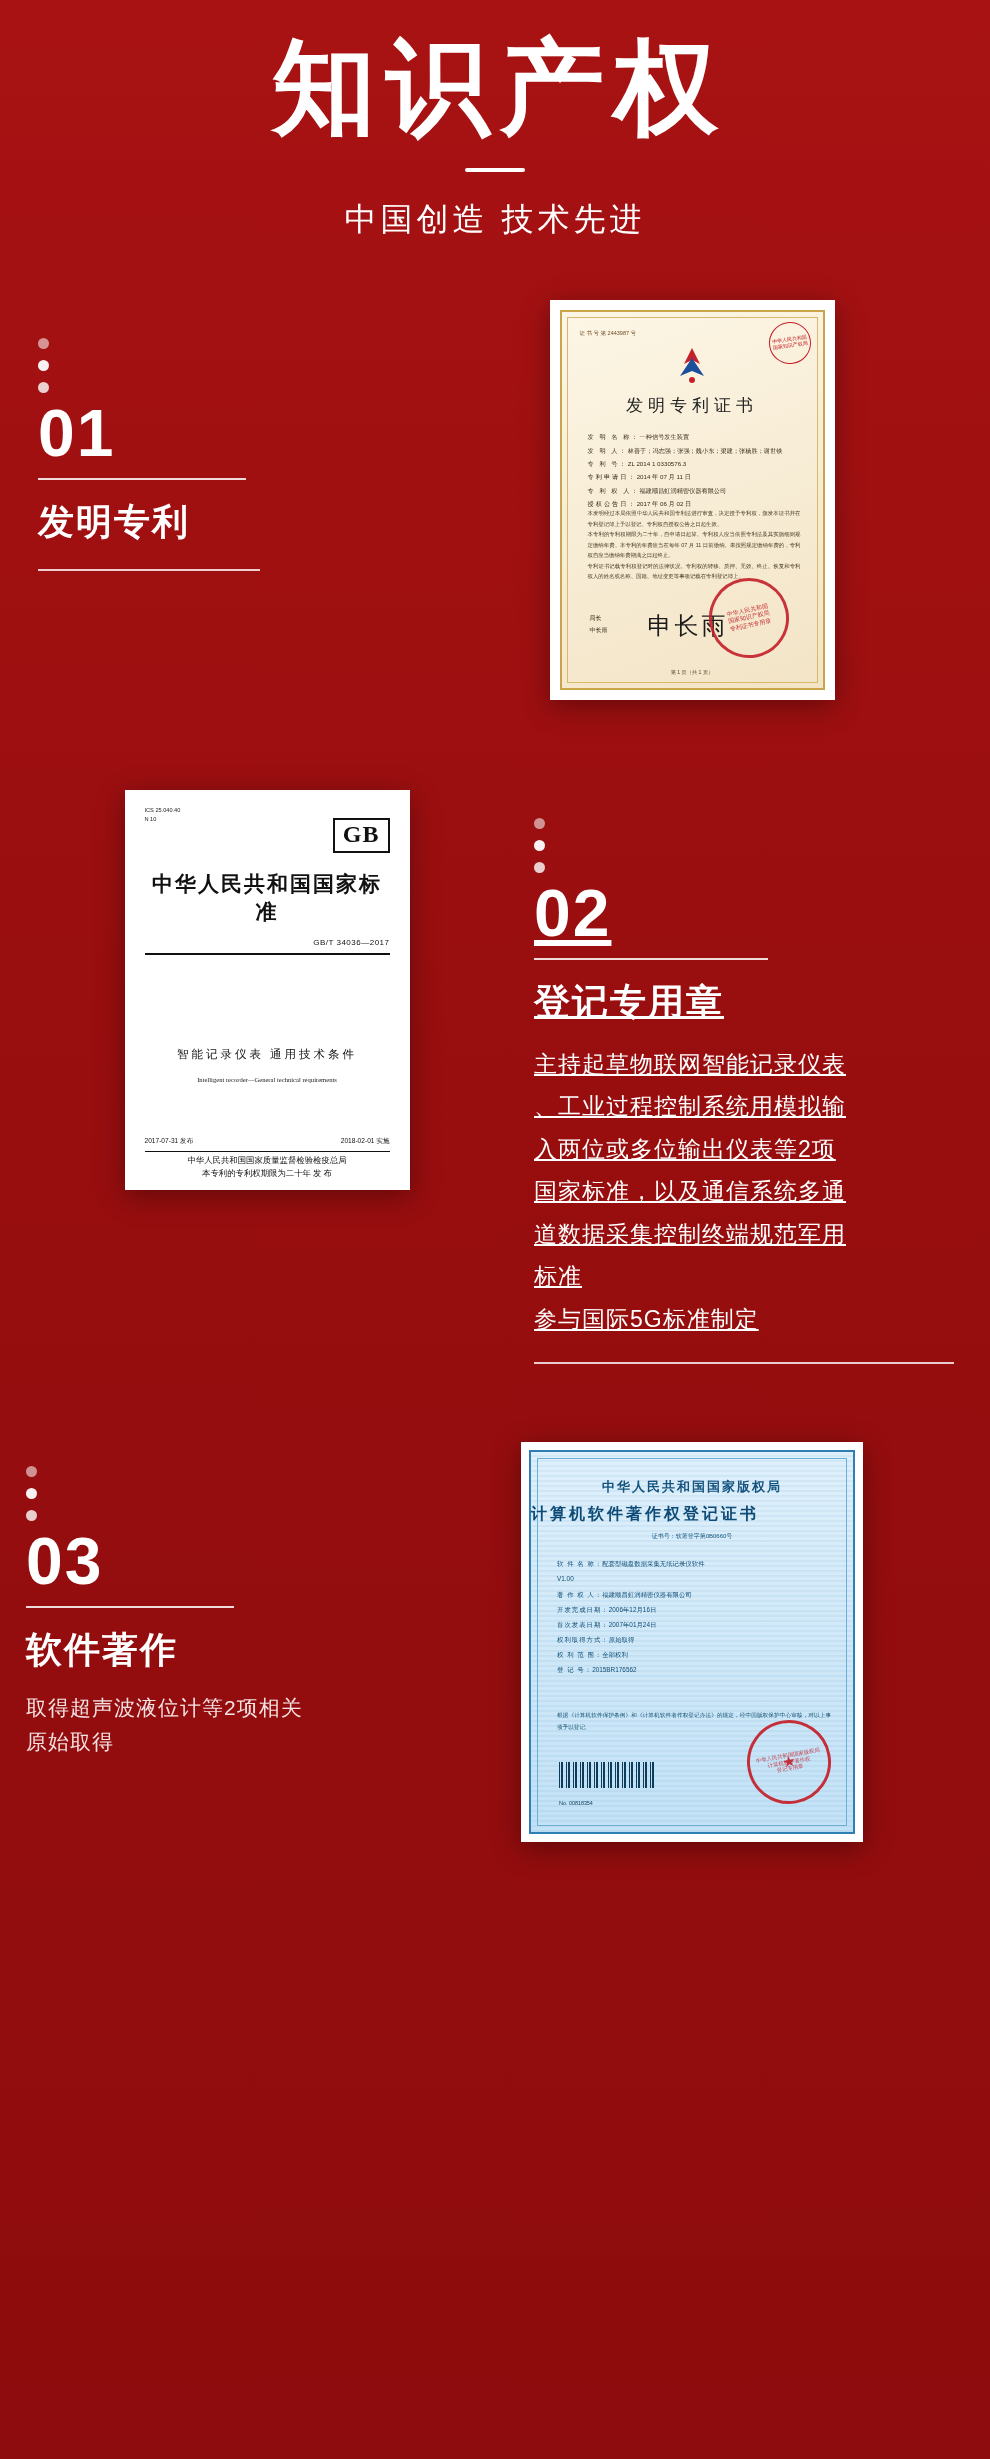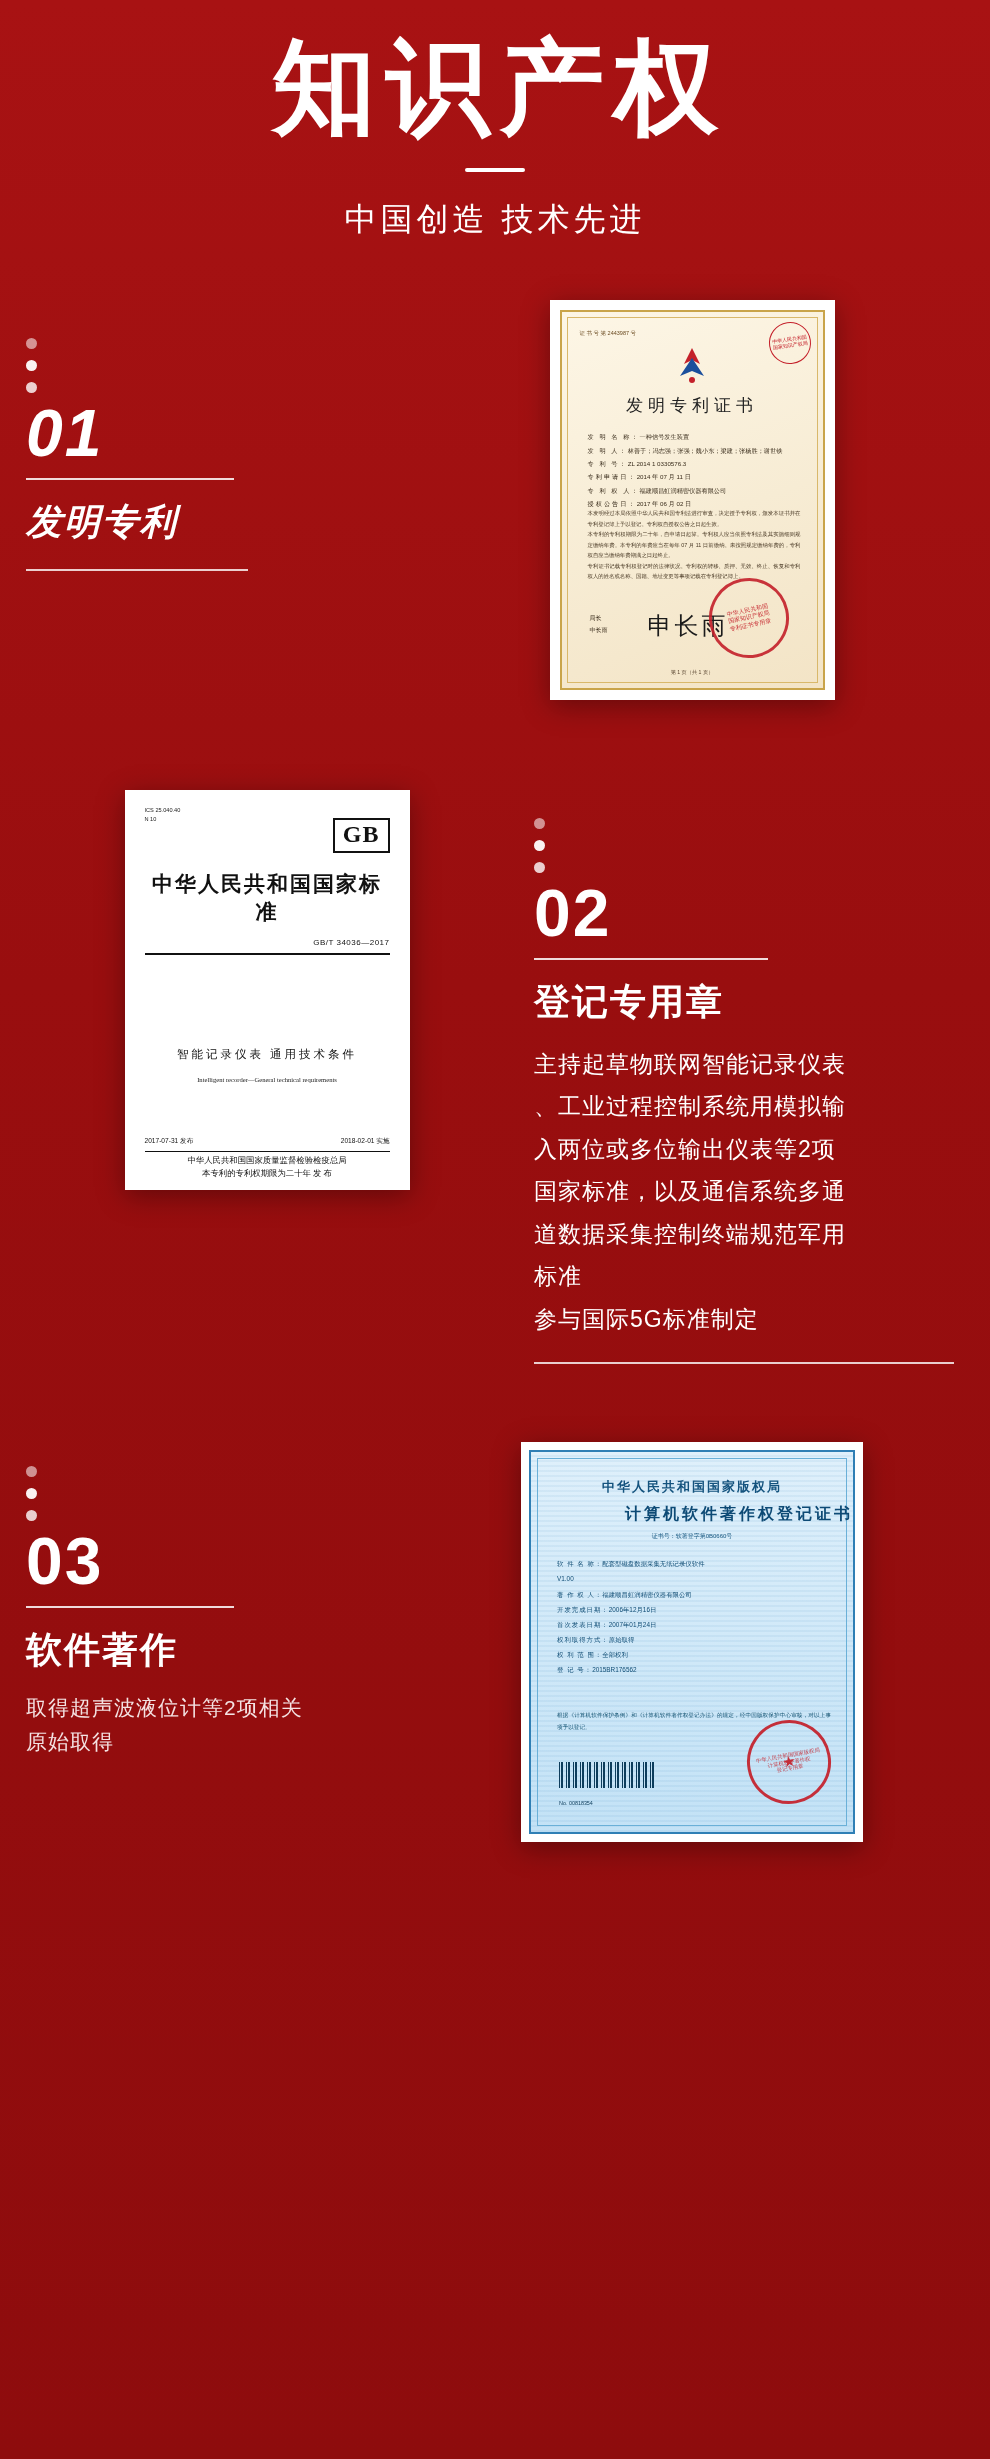--- a/index.html
+++ b/index.html
@@ -141,21 +141,21 @@
   .cert3{width:342px;height:400px;background:#ffffff;}
   .c3-inner{
     position:absolute;inset:8px;
     background:
       repeating-linear-gradient(0deg, rgba(40,120,180,.07) 0 2px, rgba(255,255,255,0) 2px 5px),
       linear-gradient(180deg,#dff0fb 0%,#cfe8f8 55%,#c3e2f6 100%);
     border:2px solid #2f7fb5;
   }
   .c3-frame{position:absolute;inset:6px;border:1px solid #6ab0d8;}
   .c3-head{position:absolute;top:26px;left:0;right:0;text-align:center;font-size:13px;color:#14537e;letter-spacing:2px;font-family:"Liberation Serif","DejaVu Serif",serif;font-weight:bold;}
-  .c3-title{position:absolute;top:52px;left:0;right:0;text-align:right;font-size:16px;color:#0d4a75;letter-spacing:3px;font-weight:bold;font-family:"Liberation Serif","DejaVu Serif",serif;}
+  .c3-title{position:absolute;top:52px;left:0;right:0;text-align:left;font-size:16px;color:#0d4a75;letter-spacing:3px;font-weight:bold;font-family:"Liberation Serif","DejaVu Serif",serif;}
   .c3-no{position:absolute;top:80px;left:0;right:0;text-align:center;font-size:6px;color:#15567f;}
   .c3-fields{position:absolute;top:104px;left:26px;right:22px;font-size:6.4px;color:#0f4c74;line-height:2.35;}
   .c3-fields .k{letter-spacing:1px;}
   .c3-para{position:absolute;top:258px;left:26px;right:22px;font-size:5.6px;color:#10506f;line-height:2;text-align:justify;}
   .c3-barcode{position:absolute;bottom:44px;left:28px;height:26px;width:96px;
     background:repeating-linear-gradient(90deg,#0d3d5c 0 1px,transparent 1px 2px,#0d3d5c 2px 4px,transparent 4px 7px);}
   .c3-barno{position:absolute;bottom:26px;left:28px;font-size:5.4px;color:#0d3d5c;}
   .c3-seal{
     position:absolute;bottom:28px;right:22px;width:78px;height:78px;border-radius:50%;
     border:3px solid #c4202a;color:#c4202a;display:flex;align-items:center;justify-content:center;
@@ -168,21 +168,21 @@
 
 <div class="page">
 
   <div class="header">
     <h1 class="main-title">知识产权</h1>
     <div class="title-rule"></div>
     <p class="subtitle">中国创造  技术先进</p>
   </div>
 
   <div class="section" style="margin-top:58px;">
-    <div class="txt-col" style="width:420px;padding:38px 0 0 26px;font-style:italic;">
+    <div class="txt-col" style="width:420px;padding:38px 0 0 38px;">
       <span class="dots">
           <i></i>
           <i></i>
           <i></i>
         </span>
       <div class="num">01</div>
       <div class="num-rule" style="width:208px;"></div>
       <div class="sec-title">发明专利</div>
       <div class="bot-rule" style="width:222px;"></div>
     </div>
@@ -244,21 +244,21 @@
             <span>2017-07-31 发布</span>
             <span>2018-02-01 实施</span>
           </div>
           <div class="c2-hr2"></div>
           <div class="c2-issuer" style="white-space:pre-line;">中华人民共和国国家质量监督检验检疫总局
 本专利的专利权期限为二十年  发 布</div>
         </div>
       </div>
     </div>
 
-    <div class="txt-col" style="width:466px;padding:28px 36px 0 10px;">
+    <div class="txt-col" style="width:466px;padding:28px 36px 0 10px;text-decoration:underline;">
       <span class="dots">
           <i></i>
           <i></i>
           <i></i>
         </span>
       <div class="num">02</div>
       <div class="num-rule" style="width:234px;"></div>
       <div class="sec-title">登记专用章</div>
       <p class="sec-body big">主持起草物联网智能记录仪表
 、工业过程控制系统用模拟输

